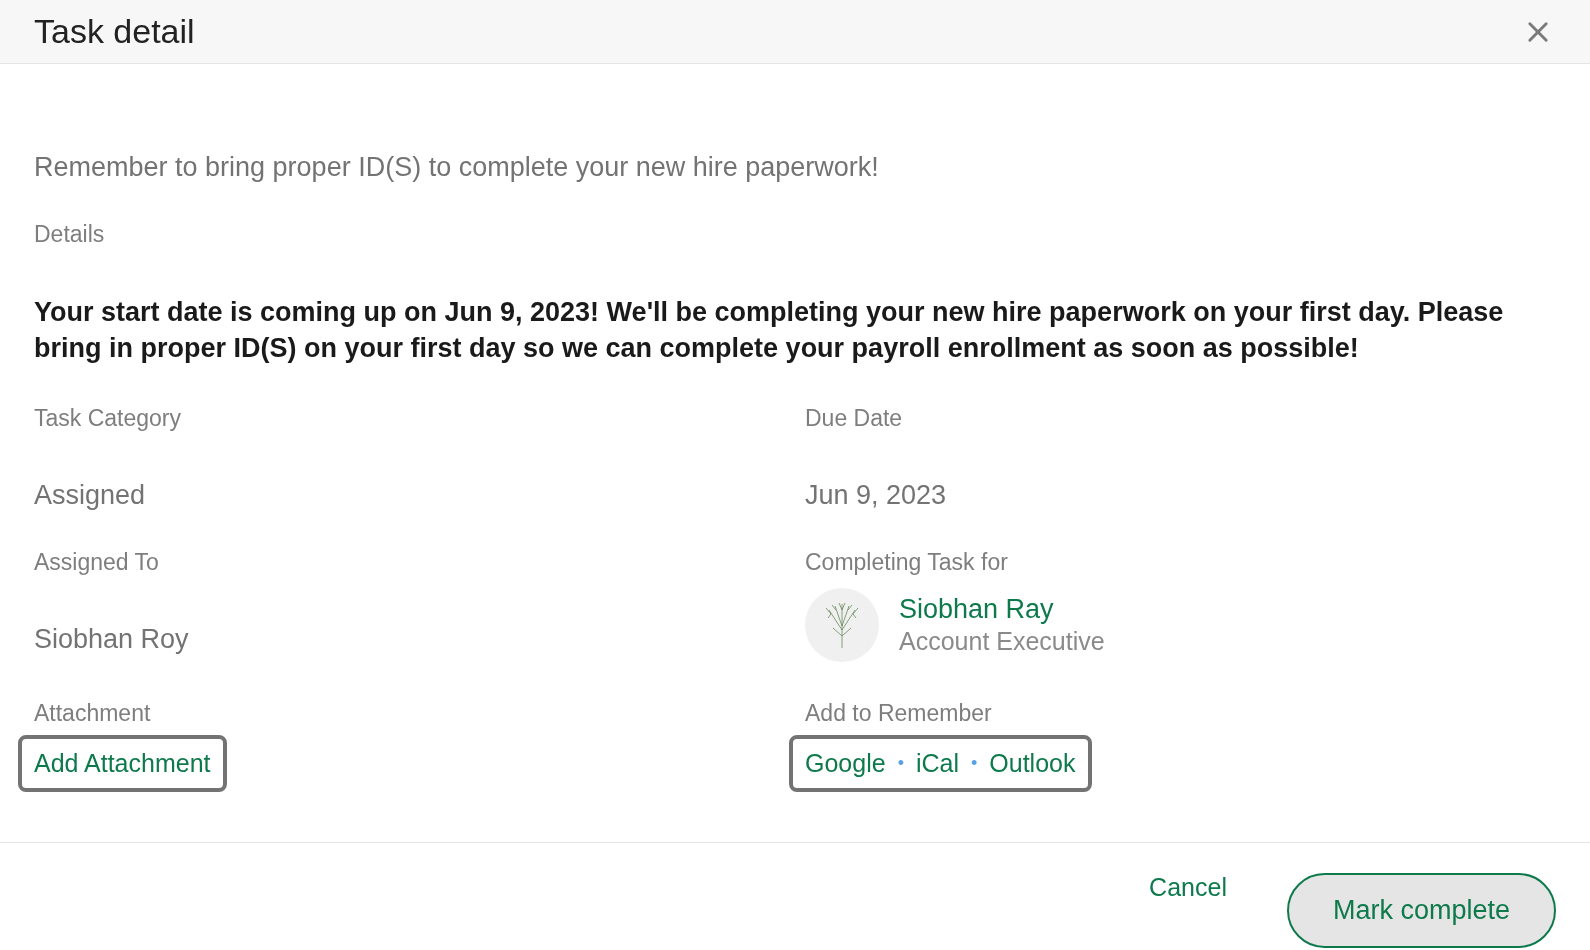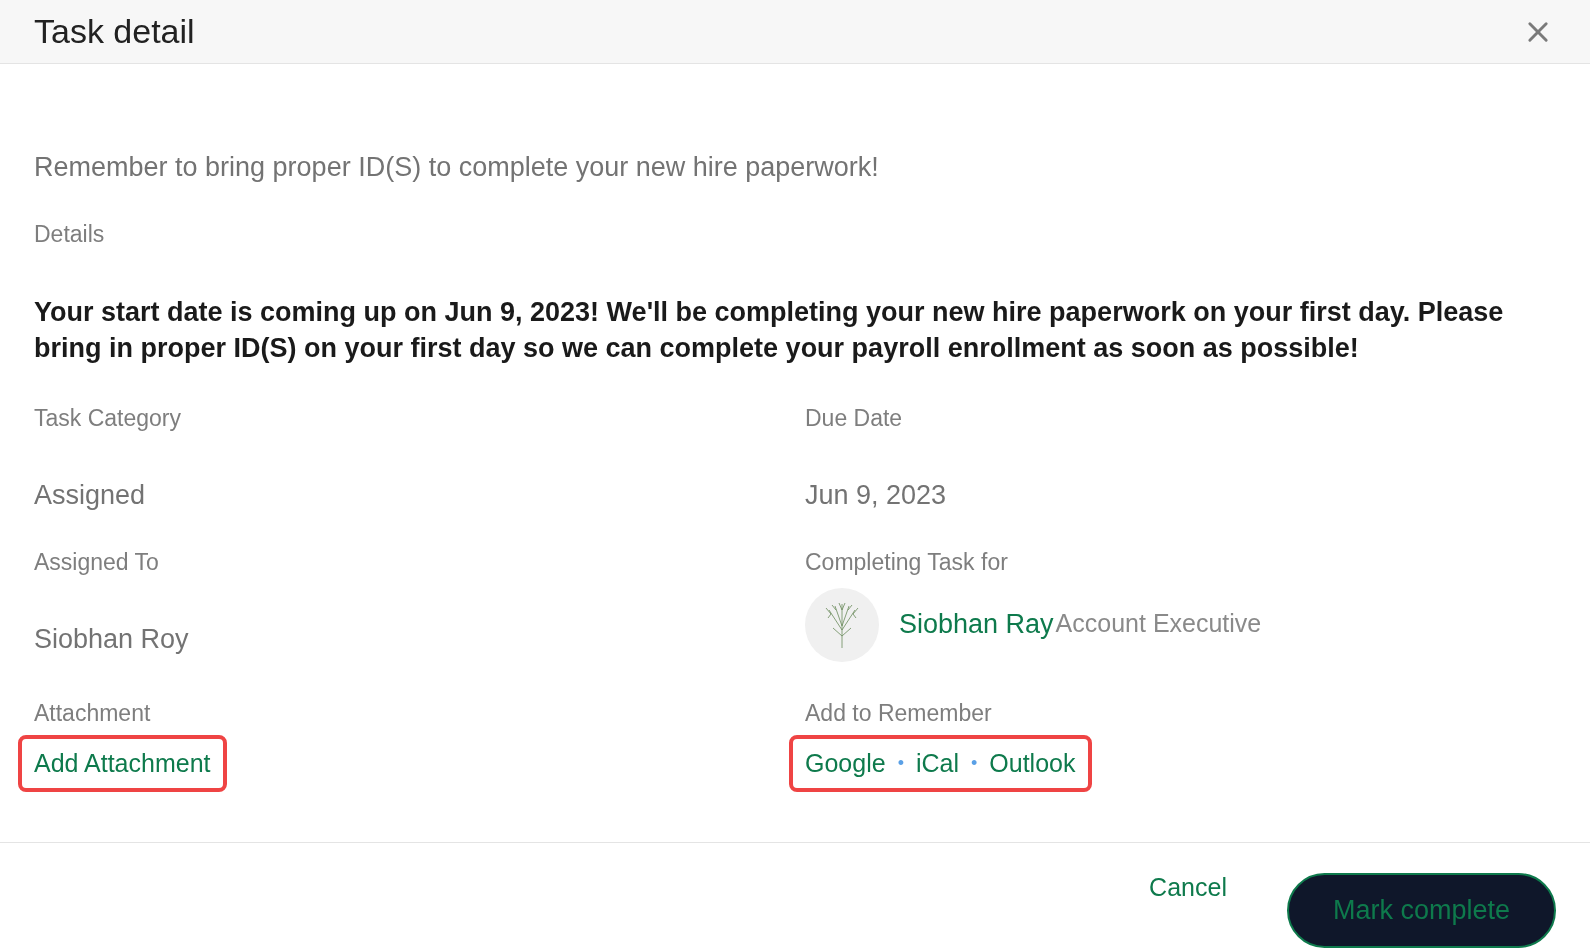--- a/index.html
+++ b/index.html
@@ -86,21 +86,21 @@
       align-items: center;
       justify-content: center;
       overflow: hidden;
     }
     .avatar svg {
       width: 50px;
       height: 50px;
     }
     .person-info {
       display: flex;
-      flex-direction: row;
+      flex-direction: column;
       gap: 2px;
     }
     .person-name {
       font-size: 27px;
       color: #0e7a4c;
       font-weight: 500;
     }
     .person-title {
       font-size: 25px;
       color: #8a8a8a;
@@ -108,21 +108,21 @@
     }
     .link-green {
       color: #0e7a4c;
       font-size: 25px;
       font-weight: 500;
       cursor: pointer;
       text-decoration: none;
     }
     .highlight-box {
       display: inline-block;
-      border: 4px solid #ef4444;
+      border: 4px solid #737373;
       border-radius: 8px;
       padding: 10px 12px;
       margin-left: -16px;
       margin-top: -4px;
     }
     .cal-links {
       display: flex;
       align-items: center;
       gap: 12px;
       font-size: 25px;
@@ -145,21 +145,21 @@
     }
     .cancel-btn {
       background: none;
       border: none;
       color: #0e7a4c;
       font-size: 25px;
       font-weight: 500;
       cursor: pointer;
     }
     .complete-btn {
-      background: #0f172a;
+      background: #e5e5e5;
       border: 2px solid #0e7a4c;
       color: #0e7a4c;
       font-size: 27px;
       font-weight: 500;
       padding: 20px 44px;
       border-radius: 999px;
       cursor: pointer;
     }
   </style>
 </head>

